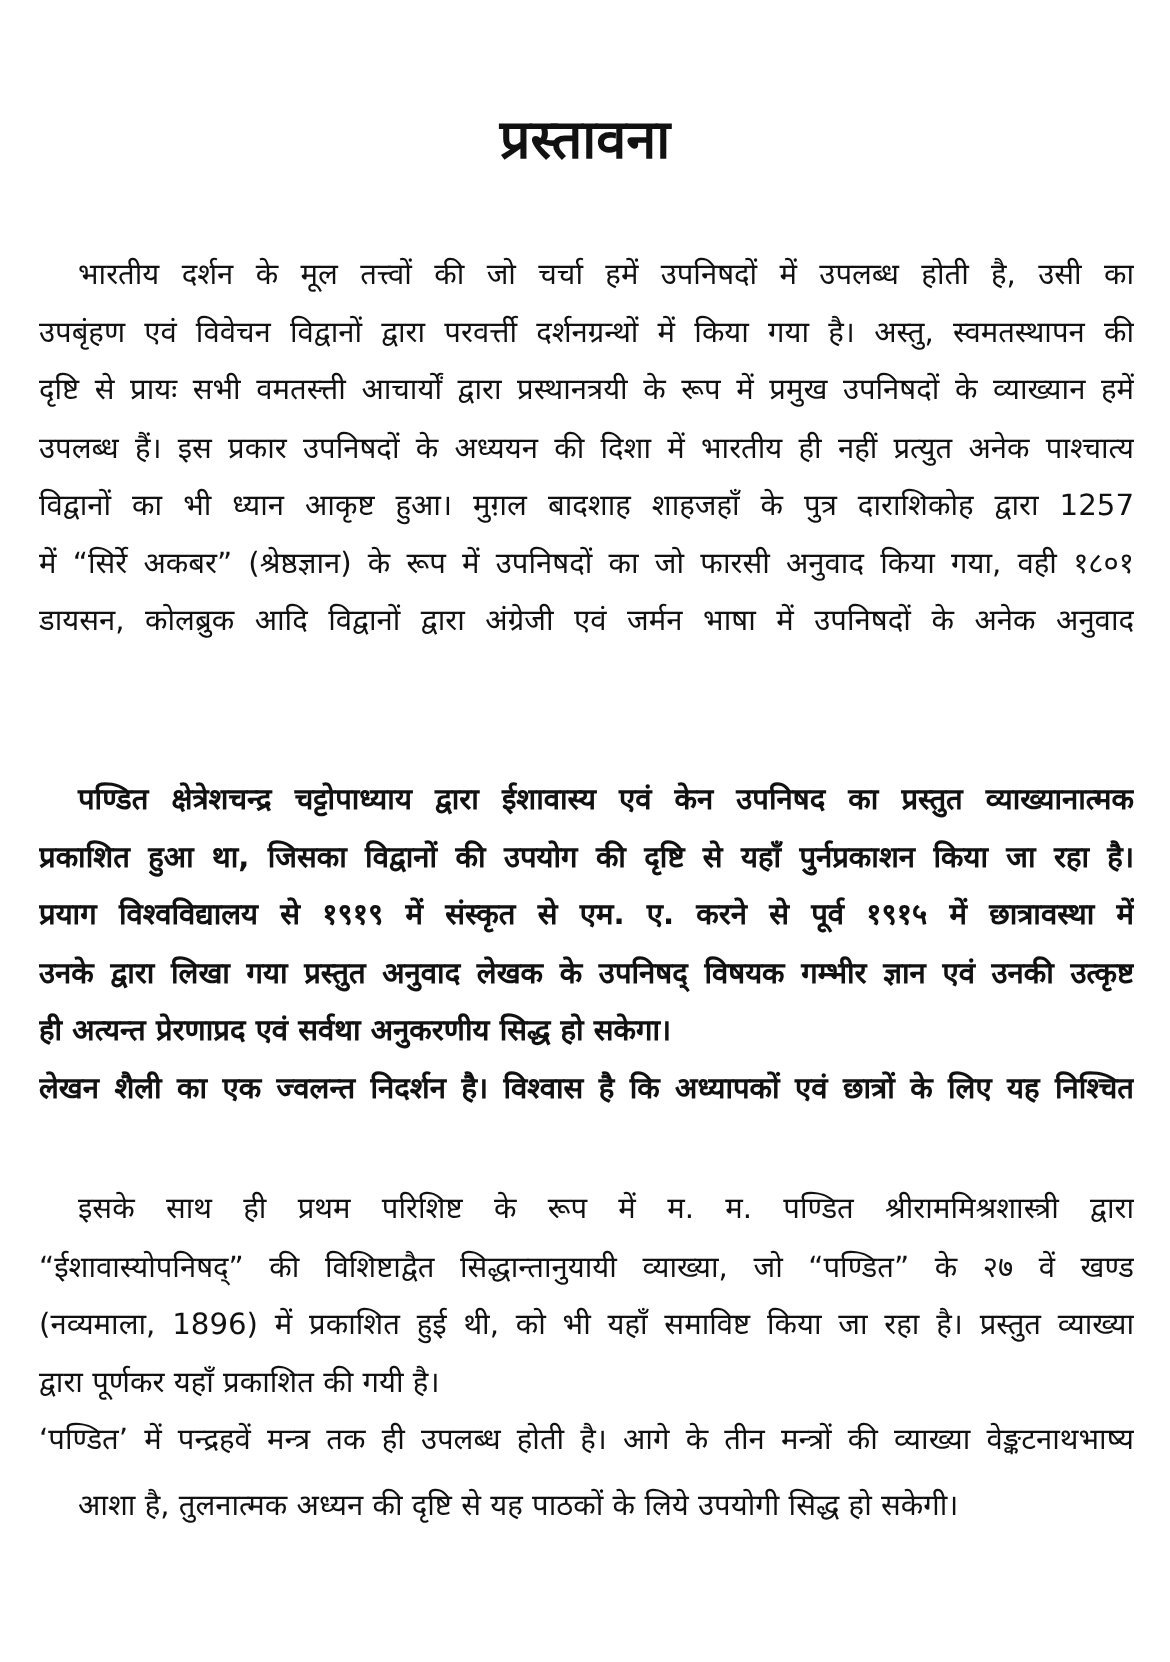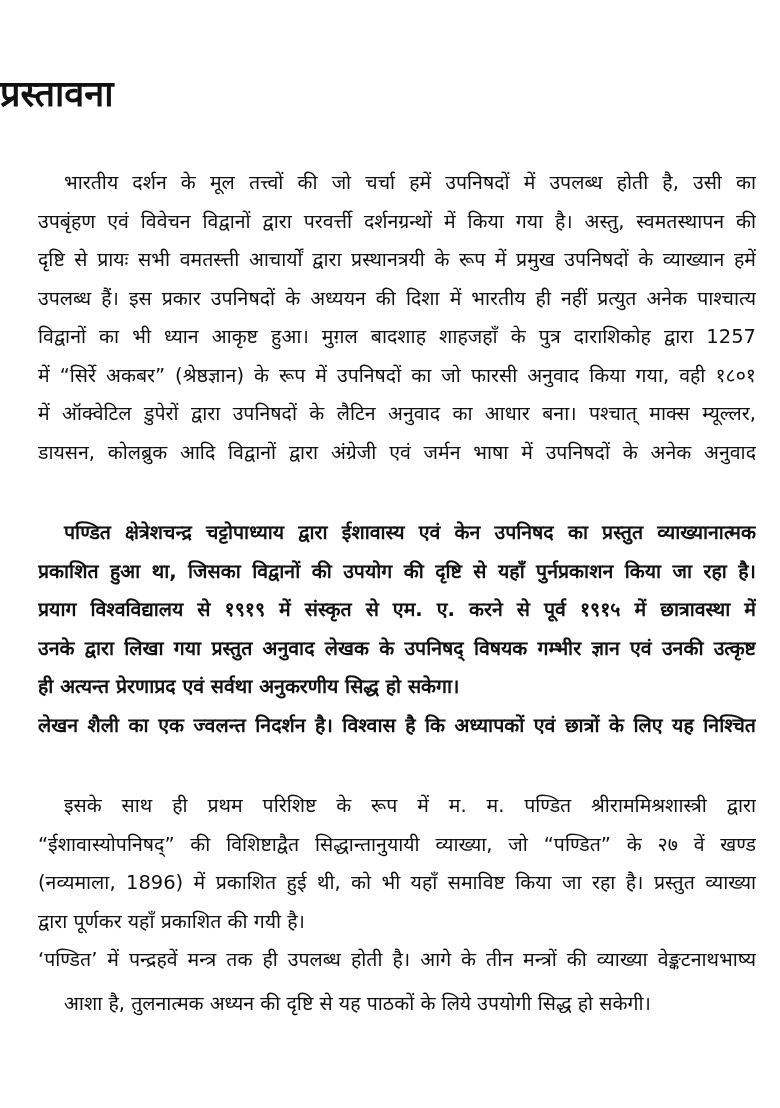--- a/index.html
+++ b/index.html
@@ -4,49 +4,47 @@
 <style>
   html, body { margin: 0; padding: 0; background: #ffffff; }
   body {
     width: 780px; height: 1108px; overflow: hidden; position: relative;
     font-family: "DejaVu Sans", "Liberation Sans", sans-serif;
     color: #111111;
   }
   .page { position: absolute; left: 0; top: 0; width: 780px; height: 1108px; }
   .title {
     position: absolute; left: 0; width: 780px; top: 68px;
-    text-align: left; font-size: 36px; font-weight: bold; line-height: 52px;
+    text-align: center; font-size: 36px; font-weight: bold; line-height: 52px;
     letter-spacing: 0px;
   }
   .para { position: absolute; left: 26px; width: 730px; }
   .line {
     display: block; height: 38.5px; line-height: 38.5px;
     font-size: 19.5px; white-space: nowrap;
     text-align: justify; text-align-last: justify;
     overflow: hidden;
-    margin-left: 12px;
   }
   .line.indent { padding-left: 26px; }
   .line.last { text-align-last: left; }
 </style>
 </head>
 <body>
 
 <div class="page">
 
   <div class="title">प्रस्तावना</div>
 
   <div class="para" style="top:164px;">
     <span class="line indent">भारतीय दर्शन के मूल तत्त्वों की जो चर्चा हमें उपनिषदों में उपलब्ध होती है, उसी का</span>
     <span class="line">उपबृंहण एवं विवेचन विद्वानों द्वारा परवर्त्ती दर्शनग्रन्थों में किया गया है। अस्तु, स्वमतस्थापन की</span>
     <span class="line">दृष्टि से प्रायः सभी वमतस्त्ती आचार्यों द्वारा प्रस्थानत्रयी के रूप में प्रमुख उपनिषदों के व्याख्यान  हमें</span>
     <span class="line">उपलब्ध हैं। इस प्रकार उपनिषदों के अध्ययन की दिशा में भारतीय ही नहीं प्रत्युत अनेक पाश्चात्य</span>
     <span class="line">विद्वानों का भी ध्यान आकृष्ट हुआ। मुग़ल बादशाह शाहजहाँ के पुत्र दाराशिकोह द्वारा 1257</span>
     <span class="line">में “सिर्रे अकबर” (श्रेष्ठज्ञान) के रूप में उपनिषदों का जो फारसी अनुवाद किया गया, वही १८०१</span>
-    <span class="line">में ऑक्वेटिल डुपेरों द्वारा उपनिषदों के लैटिन अनुवाद का आधार बना। पश्चात् माक्स म्यूल्लर,</span>
     <span class="line">डायसन, कोलब्रुक आदि विद्वानों द्वारा अंग्रेजी एवं जर्मन भाषा में उपनिषदों के अनेक अनुवाद</span>
   </div>
 
   <div class="para" style="top:514px;font-weight:bold;">
     <span class="line indent">पण्डित क्षेत्रेशचन्द्र चट्टोपाध्याय द्वारा ईशावास्य एवं केन उपनिषद का प्रस्तुत व्याख्यानात्मक</span>
     <span class="line">प्रकाशित हुआ था, जिसका विद्वानों की उपयोग की दृष्टि से यहाँ पुर्नप्रकाशन किया जा रहा है।</span>
     <span class="line">प्रयाग विश्वविद्यालय से १९१९ में संस्कृत से एम. ए. करने से पूर्व १९१५ में छात्रावस्था में</span>
     <span class="line">उनके द्वारा लिखा गया प्रस्तुत अनुवाद लेखक के उपनिषद् विषयक गम्भीर ज्ञान एवं उनकी उत्कृष्ट</span>
     <span class="line last">ही अत्यन्त प्रेरणाप्रद एवं सर्वथा अनुकरणीय सिद्ध हो सकेगा।</span>
     <span class="line">लेखन शैली का एक ज्वलन्त निदर्शन है। विश्वास है कि अध्यापकों एवं छात्रों के लिए यह निश्चित</span>

